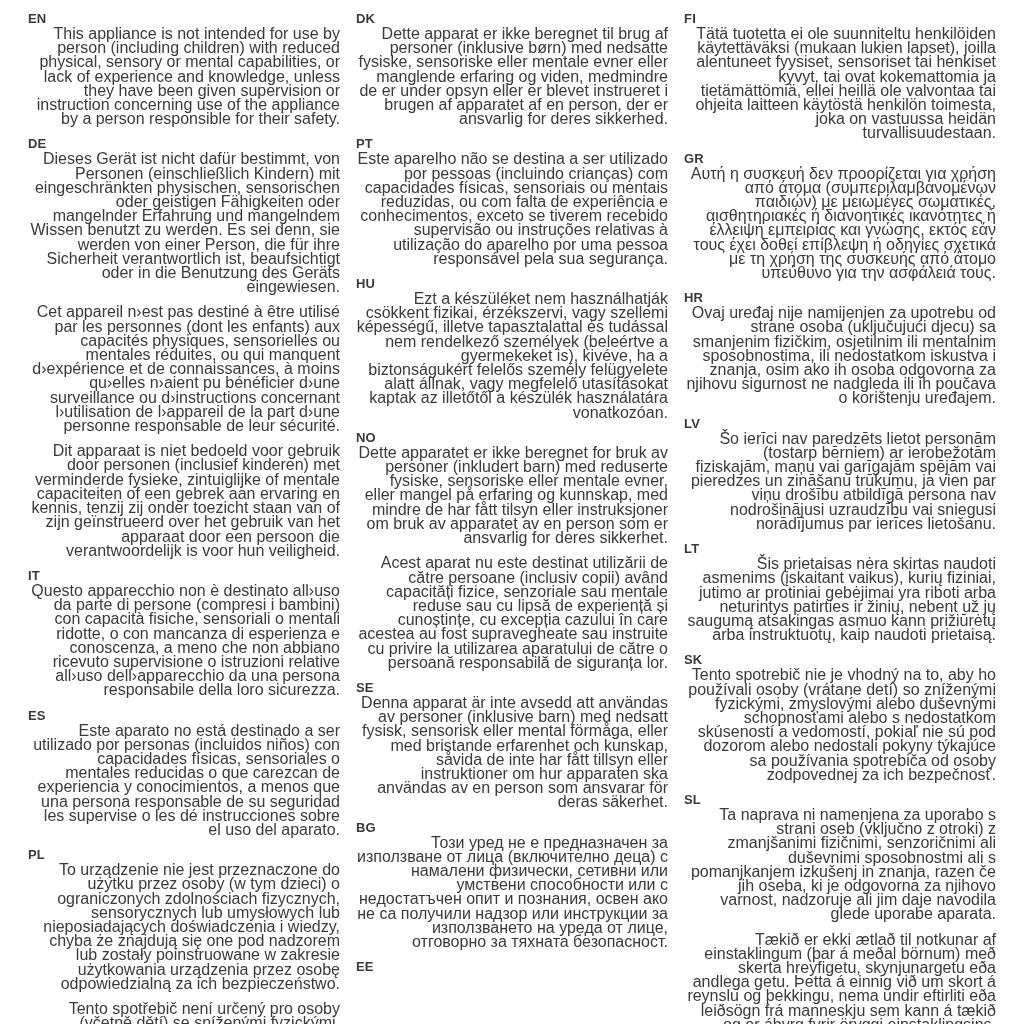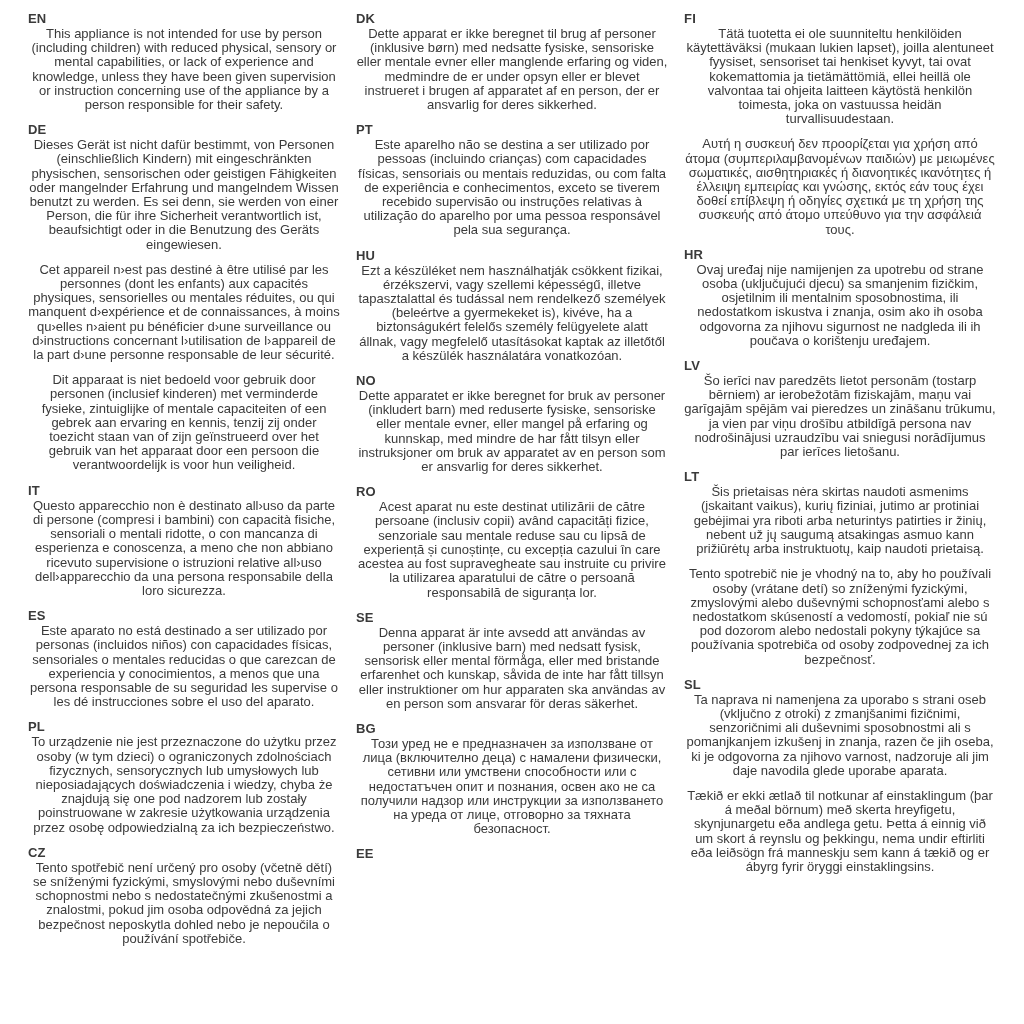--- a/index.html
+++ b/index.html
@@ -31,23 +31,23 @@
   }
   .lang-code {
     font-weight: bold;
     font-size: 13px;
     line-height: 14px;
     margin: 0 0 1px 0;
     letter-spacing: 0.2px;
   }
   .lang-text {
     margin: 0;
-    font-size: 13px;
+    font-size: 16px;
     line-height: 14.2px;
-    text-align: center;
+    text-align: right;
   }
 </style>
 </head>
 <body>
 
 <div class="page" id="columns">
     <div class="column">
       <div class="section">
         <div class="lang-code">EN</div>
         <p class="lang-text">This appliance is not intended for use by person (including children) with reduced physical, sensory or mental capabilities, or lack of experience and knowledge, unless they have been given supervision or instruction concerning use of the appliance by a person responsible for their safety.</p>
@@ -68,21 +68,20 @@
       </div>
       <div class="section">
         <div class="lang-code">ES</div>
         <p class="lang-text">Este aparato no está destinado a ser utilizado por personas (incluidos niños) con capacidades físicas, sensoriales o mentales reducidas o que carezcan de experiencia y conocimientos, a menos que una persona responsable de su seguridad les supervise o les dé instrucciones sobre el uso del aparato.</p>
       </div>
       <div class="section">
         <div class="lang-code">PL</div>
         <p class="lang-text">To urządzenie nie jest przeznaczone do użytku przez osoby (w tym dzieci) o ograniczonych zdolnościach fizycznych, sensorycznych lub umysłowych lub nieposiadających doświadczenia i wiedzy, chyba że znajdują się one pod nadzorem lub zostały poinstruowane w zakresie użytkowania urządzenia przez osobę odpowiedzialną za ich bezpieczeństwo.</p>
       </div>
       <div class="section">
-        <div class="lang-code">CZ</div>
         <p class="lang-text">Tento spotřebič není určený pro osoby (včetně dětí) se sníženými fyzickými, smyslovými nebo duševními schopnostmi nebo s nedostatečnými zkušenostmi a znalostmi, pokud jim osoba odpovědná za jejich bezpečnost neposkytla dohled nebo je nepoučila o používání spotřebiče.</p>
       </div>
     </div>
     <div class="column">
       <div class="section">
         <div class="lang-code">DK</div>
         <p class="lang-text">Dette apparat er ikke beregnet til brug af personer (inklusive børn) med nedsatte fysiske, sensoriske eller mentale evner eller manglende erfaring og viden, medmindre de er under opsyn eller er blevet instrueret i brugen af apparatet af en person, der er ansvarlig for deres sikkerhed.</p>
       </div>
       <div class="section">
         <div class="lang-code">PT</div>
@@ -90,56 +89,57 @@
       </div>
       <div class="section">
         <div class="lang-code">HU</div>
         <p class="lang-text">Ezt a készüléket nem használhatják csökkent fizikai, érzékszervi, vagy szellemi képességű, illetve tapasztalattal és tudással nem rendelkező személyek (beleértve a gyermekeket is), kivéve, ha a biztonságukért felelős személy felügyelete alatt állnak, vagy megfelelő utasításokat kaptak az illetőtől a készülék használatára vonatkozóan.</p>
       </div>
       <div class="section">
         <div class="lang-code">NO</div>
         <p class="lang-text">Dette apparatet er ikke beregnet for bruk av personer (inkludert barn) med reduserte fysiske, sensoriske eller mentale evner, eller mangel på erfaring og kunnskap, med mindre de har fått tilsyn eller instruksjoner om bruk av apparatet av en person som er ansvarlig for deres sikkerhet.</p>
       </div>
       <div class="section">
-        <div class="lang-code">RO</div>
         <p class="lang-text">Acest aparat nu este destinat utilizării de către persoane (inclusiv copii) având capacități fizice, senzoriale sau mentale reduse sau cu lipsă de experiență și cunoștințe, cu excepția cazului în care acestea au fost supravegheate sau instruite cu privire la utilizarea aparatului de către o persoană responsabilă de siguranța lor.</p>
       </div>
       <div class="section">
         <div class="lang-code">SE</div>
         <p class="lang-text">Denna apparat är inte avsedd att användas av personer (inklusive barn) med nedsatt fysisk, sensorisk eller mental förmåga, eller med bristande erfarenhet och kunskap, såvida de inte har fått tillsyn eller instruktioner om hur apparaten ska användas av en person som ansvarar för deras säkerhet.</p>
       </div>
       <div class="section">
         <div class="lang-code">BG</div>
         <p class="lang-text">Този уред не е предназначен за използване от лица (включително деца) с намалени физически, сетивни или умствени способности или с недостатъчен опит и познания, освен ако не са получили надзор или инструкции за използването на уреда от лице, отговорно за тяхната безопасност.</p>
       </div>
       <div class="section">
         <div class="lang-code">EE</div>
       </div>
     </div>
     <div class="column">
       <div class="section">
         <div class="lang-code">FI</div>
         <p class="lang-text">Tätä tuotetta ei ole suunniteltu henkilöiden käytettäväksi (mukaan lukien lapset), joilla alentuneet fyysiset, sensoriset tai henkiset kyvyt, tai ovat kokemattomia ja tietämättömiä, ellei heillä ole valvontaa tai ohjeita laitteen käytöstä henkilön toimesta, joka on vastuussa heidän turvallisuudestaan.</p>
       </div>
       <div class="section">
+        <div class="lang-code">GR</div>
         <p class="lang-text">Αυτή η συσκευή δεν προορίζεται για χρήση από άτομα (συμπεριλαμβανομένων παιδιών) με μειωμένες σωματικές, αισθητηριακές ή διανοητικές ικανότητες ή έλλειψη εμπειρίας και γνώσης, εκτός εάν τους έχει δοθεί επίβλεψη ή οδηγίες σχετικά με τη χρήση της συσκευής από άτομο υπεύθυνο για την ασφάλειά τους.</p>
       </div>
       <div class="section">
         <div class="lang-code">HR</div>
         <p class="lang-text">Ovaj uređaj nije namijenjen za upotrebu od strane osoba (uključujući djecu) sa smanjenim fizičkim, osjetilnim ili mentalnim sposobnostima, ili nedostatkom iskustva i znanja, osim ako ih osoba odgovorna za njihovu sigurnost ne nadgleda ili ih poučava o korištenju uređajem.</p>
       </div>
       <div class="section">
         <div class="lang-code">LV</div>
         <p class="lang-text">Šo ierīci nav paredzēts lietot personām (tostarp bērniem) ar ierobežotām fiziskajām, maņu vai garīgajām spējām vai pieredzes un zināšanu trūkumu, ja vien par viņu drošību atbildīgā persona nav nodrošinājusi uzraudzību vai sniegusi norādījumus par ierīces lietošanu.</p>
       </div>
       <div class="section">
         <div class="lang-code">LT</div>
         <p class="lang-text">Šis prietaisas nėra skirtas naudoti asmenims (įskaitant vaikus), kurių fiziniai, jutimo ar protiniai gebėjimai yra riboti arba neturintys patirties ir žinių, nebent už jų saugumą atsakingas asmuo kann prižiūrėtų arba instruktuotų, kaip naudoti prietaisą.</p>
       </div>
       <div class="section">
+        <div class="lang-code">SK</div>
         <p class="lang-text">Tento spotrebič nie je vhodný na to, aby ho používali osoby (vrátane detí) so zníženými fyzickými, zmyslovými alebo duševnými schopnosťami alebo s nedostatkom skúseností a vedomostí, pokiaľ nie sú pod dozorom alebo nedostali pokyny týkajúce sa používania spotrebiča od osoby zodpovednej za ich bezpečnosť.</p>
       </div>
       <div class="section">
         <div class="lang-code">SL</div>
         <p class="lang-text">Ta naprava ni namenjena za uporabo s strani oseb (vključno z otroki) z zmanjšanimi fizičnimi, senzoričnimi ali duševnimi sposobnostmi ali s pomanjkanjem izkušenj in znanja, razen če jih oseba, ki je odgovorna za njihovo varnost, nadzoruje ali jim daje navodila glede uporabe aparata.</p>
       </div>
       <div class="section">
         <p class="lang-text">Tækið er ekki ætlað til notkunar af einstaklingum (þar á meðal börnum) með skerta hreyfigetu, skynjunargetu eða andlega getu. Þetta á einnig við um skort á reynslu og þekkingu, nema undir eftirliti eða leiðsögn frá manneskju sem kann á tækið og er ábyrg fyrir öryggi einstaklingsins.</p>
       </div>
     </div>

